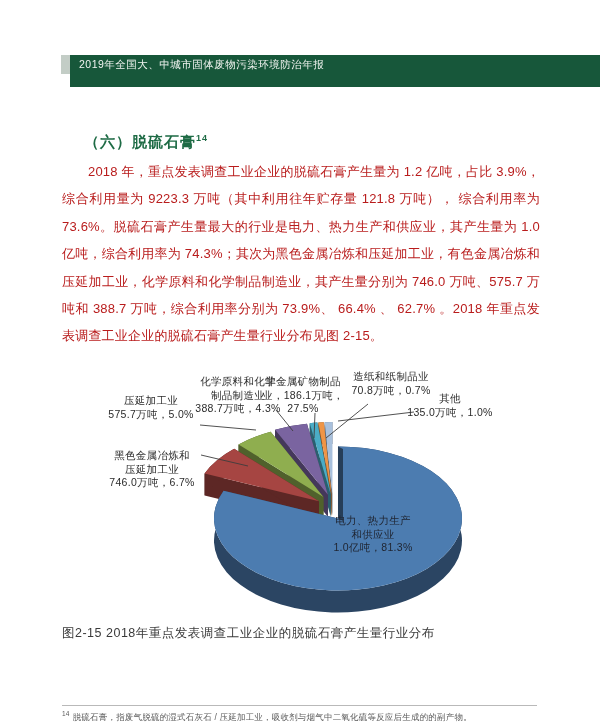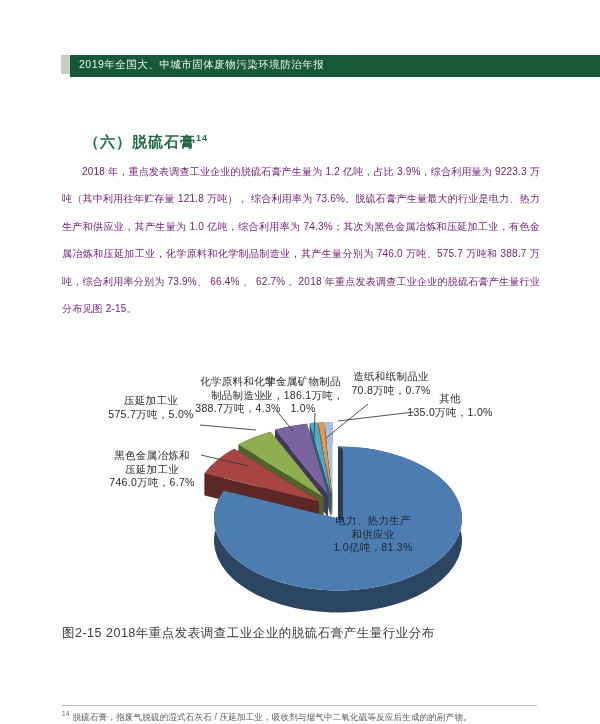--- a/index.html
+++ b/index.html
@@ -3,34 +3,34 @@
 <meta charset="utf-8">
 <style>
   html,body{margin:0;padding:0;background:#ffffff;}
   #page{
     position:relative;width:600px;height:724px;background:#ffffff;overflow:hidden;
     font-family:"Liberation Sans",sans-serif;
   }
   
   #header-accent{position:absolute;left:61px;top:55px;width:9px;height:19px;background:#c3cdc6;}
   #header-bar{
-    position:absolute;left:70px;top:55px;width:530px;height:22px;background:#17573a;
+    position:absolute;left:70px;top:55px;width:530px;height:32px;background:#17573a;
     color:#f2f5f1;font-size:10.5px;line-height:19px;padding-left:9px;box-sizing:border-box;
     letter-spacing:0.5px;white-space:nowrap;
   }
   
   #section-title{
     position:absolute;left:84px;top:133px;color:#1e6b45;font-size:15px;font-weight:bold;
     letter-spacing:1px;
   }
   #section-title sup{font-size:9px;}
   
   #body-paragraph{
     position:absolute;left:62px;top:158px;width:478px;
-    font-size:10px;line-height:27.4px;color:#701a75;text-align:justify;
+    font-size:13px;line-height:27.4px;color:#b91c1c;text-align:justify;
     text-indent:2em;letter-spacing:0.2px;
   }
   
   #figure{position:absolute;left:0;top:0;width:600px;height:724px;}
   #pie-svg{position:absolute;left:0;top:360px;}
   .plabel{
     position:absolute;text-align:center;font-size:10.5px;line-height:13.5px;color:#2b2b2b;
     letter-spacing:0.3px;
   }
   #lbl-nonferrous{left:81px;top:394px;width:140px;}
@@ -107,21 +107,21 @@
       </svg>
 
     <div class="plabel" id="lbl-chem">
       <div>化学原料和化学</div>
       <div>制品制造业</div>
       <div>388.7万吨，4.3%</div>
     </div>
     <div class="plabel" id="lbl-nonmetal">
       <div>非金属矿物制品</div>
       <div>业，186.1万吨，</div>
-      <div>1.0%</div>
+      <div>27.5%</div>
     </div>
     <div class="plabel" id="lbl-paper">
       <div>造纸和纸制品业</div>
       <div>70.8万吨，0.7%</div>
     </div>
     <div class="plabel" id="lbl-other">
       <div>其他</div>
       <div>135.0万吨，1.0%</div>
     </div>
     <div class="plabel" id="lbl-nonferrous">

